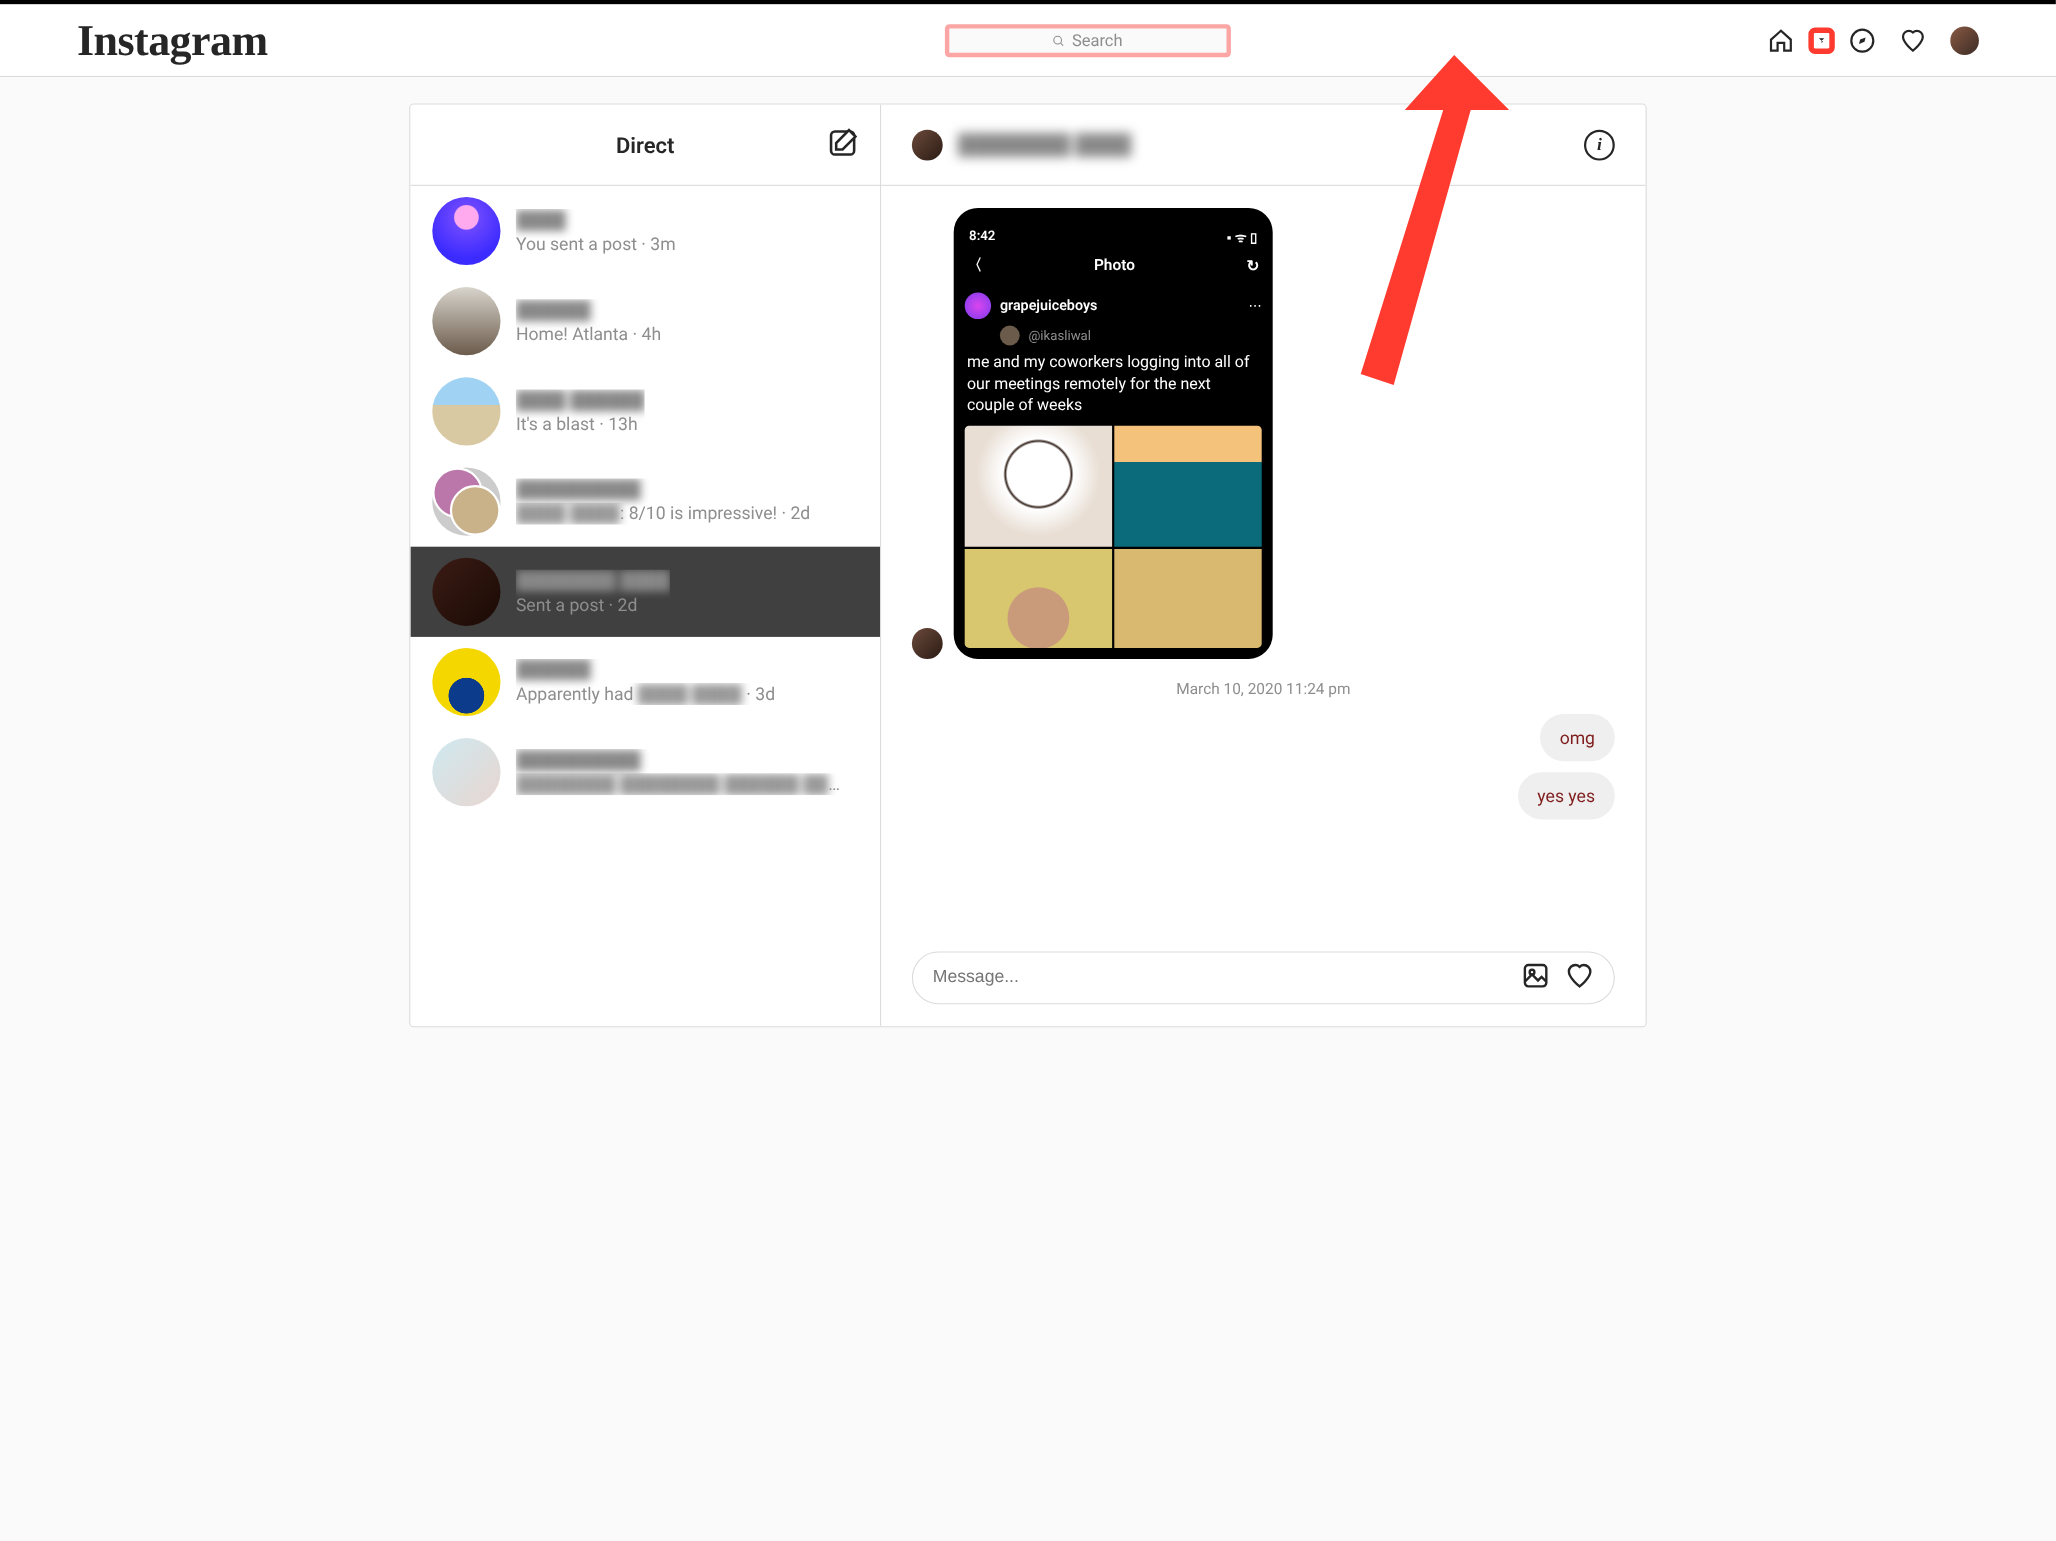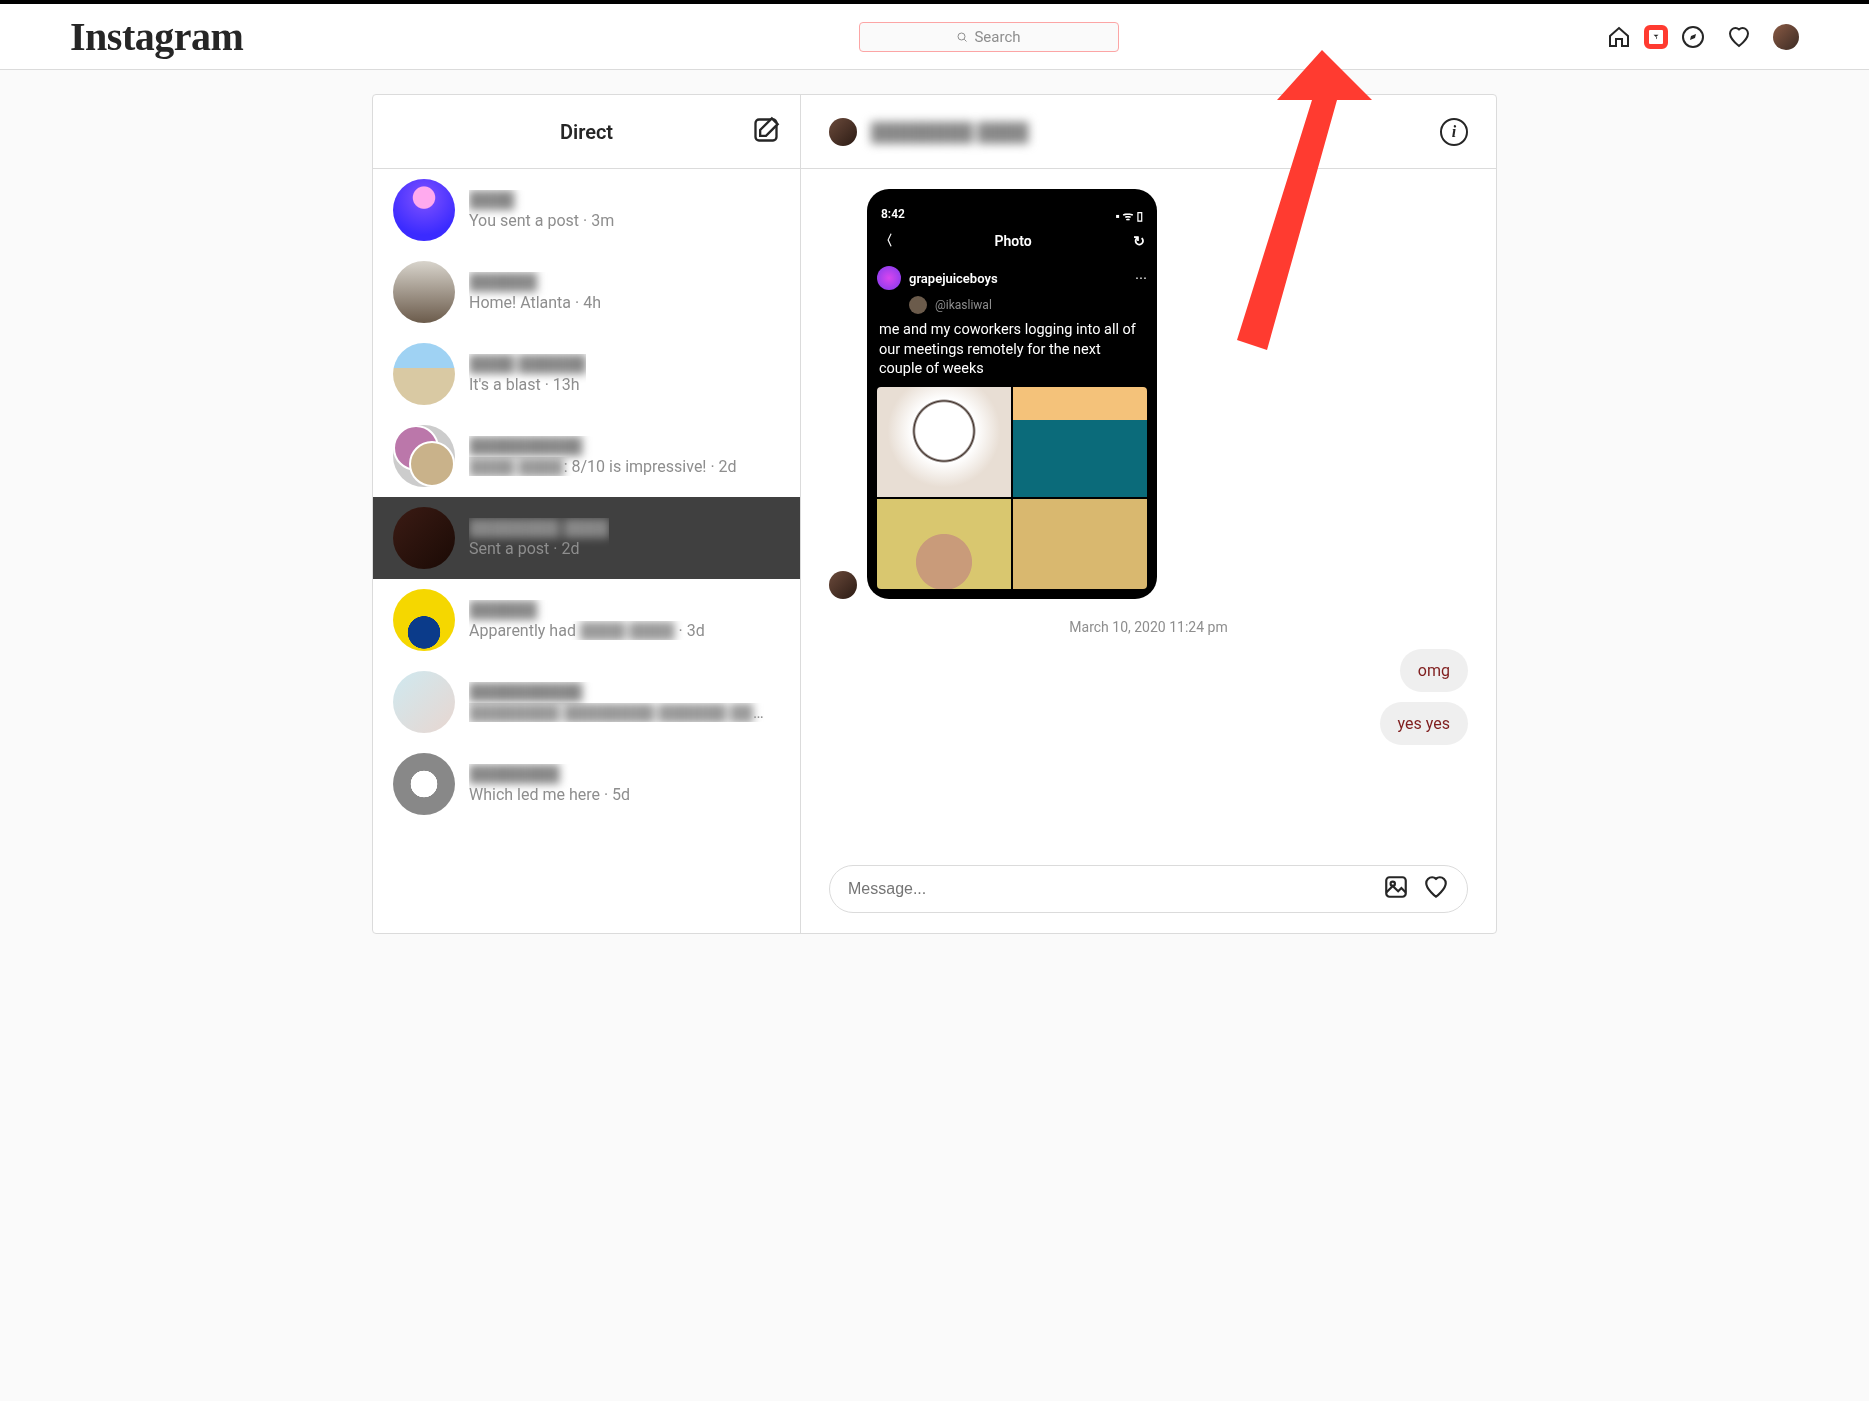--- a/index.html
+++ b/index.html
@@ -2,21 +2,21 @@
 <html><head>
 <meta charset="utf-8">
 <style>
   * { box-sizing: border-box; margin: 0; padding: 0; }
   body { font-family: -apple-system, BlinkMacSystemFont, "Segoe UI", Roboto, Helvetica, Arial, sans-serif; background: #fafafa; color: #262626; }
   .topbar-black { height: 4px; background: #000; }
   .nav { height: 66px; background: #fff; border-bottom: 1px solid #dbdbdb; display: flex; align-items: center; justify-content: space-between; padding: 0 70px; }
   .nav-left { width: 300px; }
   .logo { font-family: 'Brush Script MT', cursive; font-size: 40px; font-weight: 700; letter-spacing: -0.5px;}
   .nav-center { flex: 1; display: flex; justify-content: center; }
-  .search { width: 260px; height: 30px; background: #fafafa; border: 1px solid #fca5a5; border-radius: 4px; display: flex; align-items: center; justify-content: center; gap: 6px; color: #8e8e8e; font-size: 15px; }
+  .search { width: 260px; height: 30px; background: #fafafa; border: 4px solid #fca5a5; border-radius: 4px; display: flex; align-items: center; justify-content: center; gap: 6px; color: #8e8e8e; font-size: 15px; }
   .nav-right { display: flex; align-items: center; gap: 22px; }
   .nav-icon { width: 24px; height: 24px; display: flex; align-items: center; justify-content: center; cursor: pointer; }
   .nav-icon svg { width: 24px; height: 24px; }
   .highlight-box { border: 5px solid #ff3b30; border-radius: 6px; padding: 4px; margin: -9px; background: #fff; }
   .avatar-sm { width: 26px; height: 26px; border-radius: 50%; background: linear-gradient(135deg,#8a5a44,#3b2b24); }
   .container { width: 1125px; margin: 24px auto 0; background: #fff; border: 1px solid #dbdbdb; border-radius: 4px; display: flex; height: 840px; overflow: hidden; position: relative; }
   
   .left { width: 428px; border-right: 1px solid #dbdbdb; display: flex; flex-direction: column; }
   .left-header { height: 74px; display: flex; align-items: center; justify-content: center; border-bottom: 1px solid #dbdbdb; position: relative; }
   .left-title { font-weight: 600; font-size: 20px; }
@@ -185,27 +185,20 @@
           <div class="conv-preview">Apparently had <span class="blurspan">████ ████</span> · 3d</div>
         </div>
       </div>
       <div class="conv">
         <div class="conv-avatar av-anime"></div>
         <div class="conv-text">
           <div class="conv-name blur">██████████</div>
           <div class="conv-preview"><span class="blurspan">████████ ████████ ██████ ████████</span>...  · 5d</div>
         </div>
       </div>
-      <div class="conv">
-        <div class="conv-avatar av-bw"></div>
-        <div class="conv-text">
-          <div class="conv-name blur">████████</div>
-          <div class="conv-preview">Which led me here · 5d</div>
-        </div>
-      </div>
     </div>
   </div>
 
   <div class="right">
     <div class="right-header">
       <div class="rh-left">
         <div class="rh-avatar"></div>
         <div class="rh-name">████████ ████</div>
       </div>
       <div class="info-icon">i</div>

